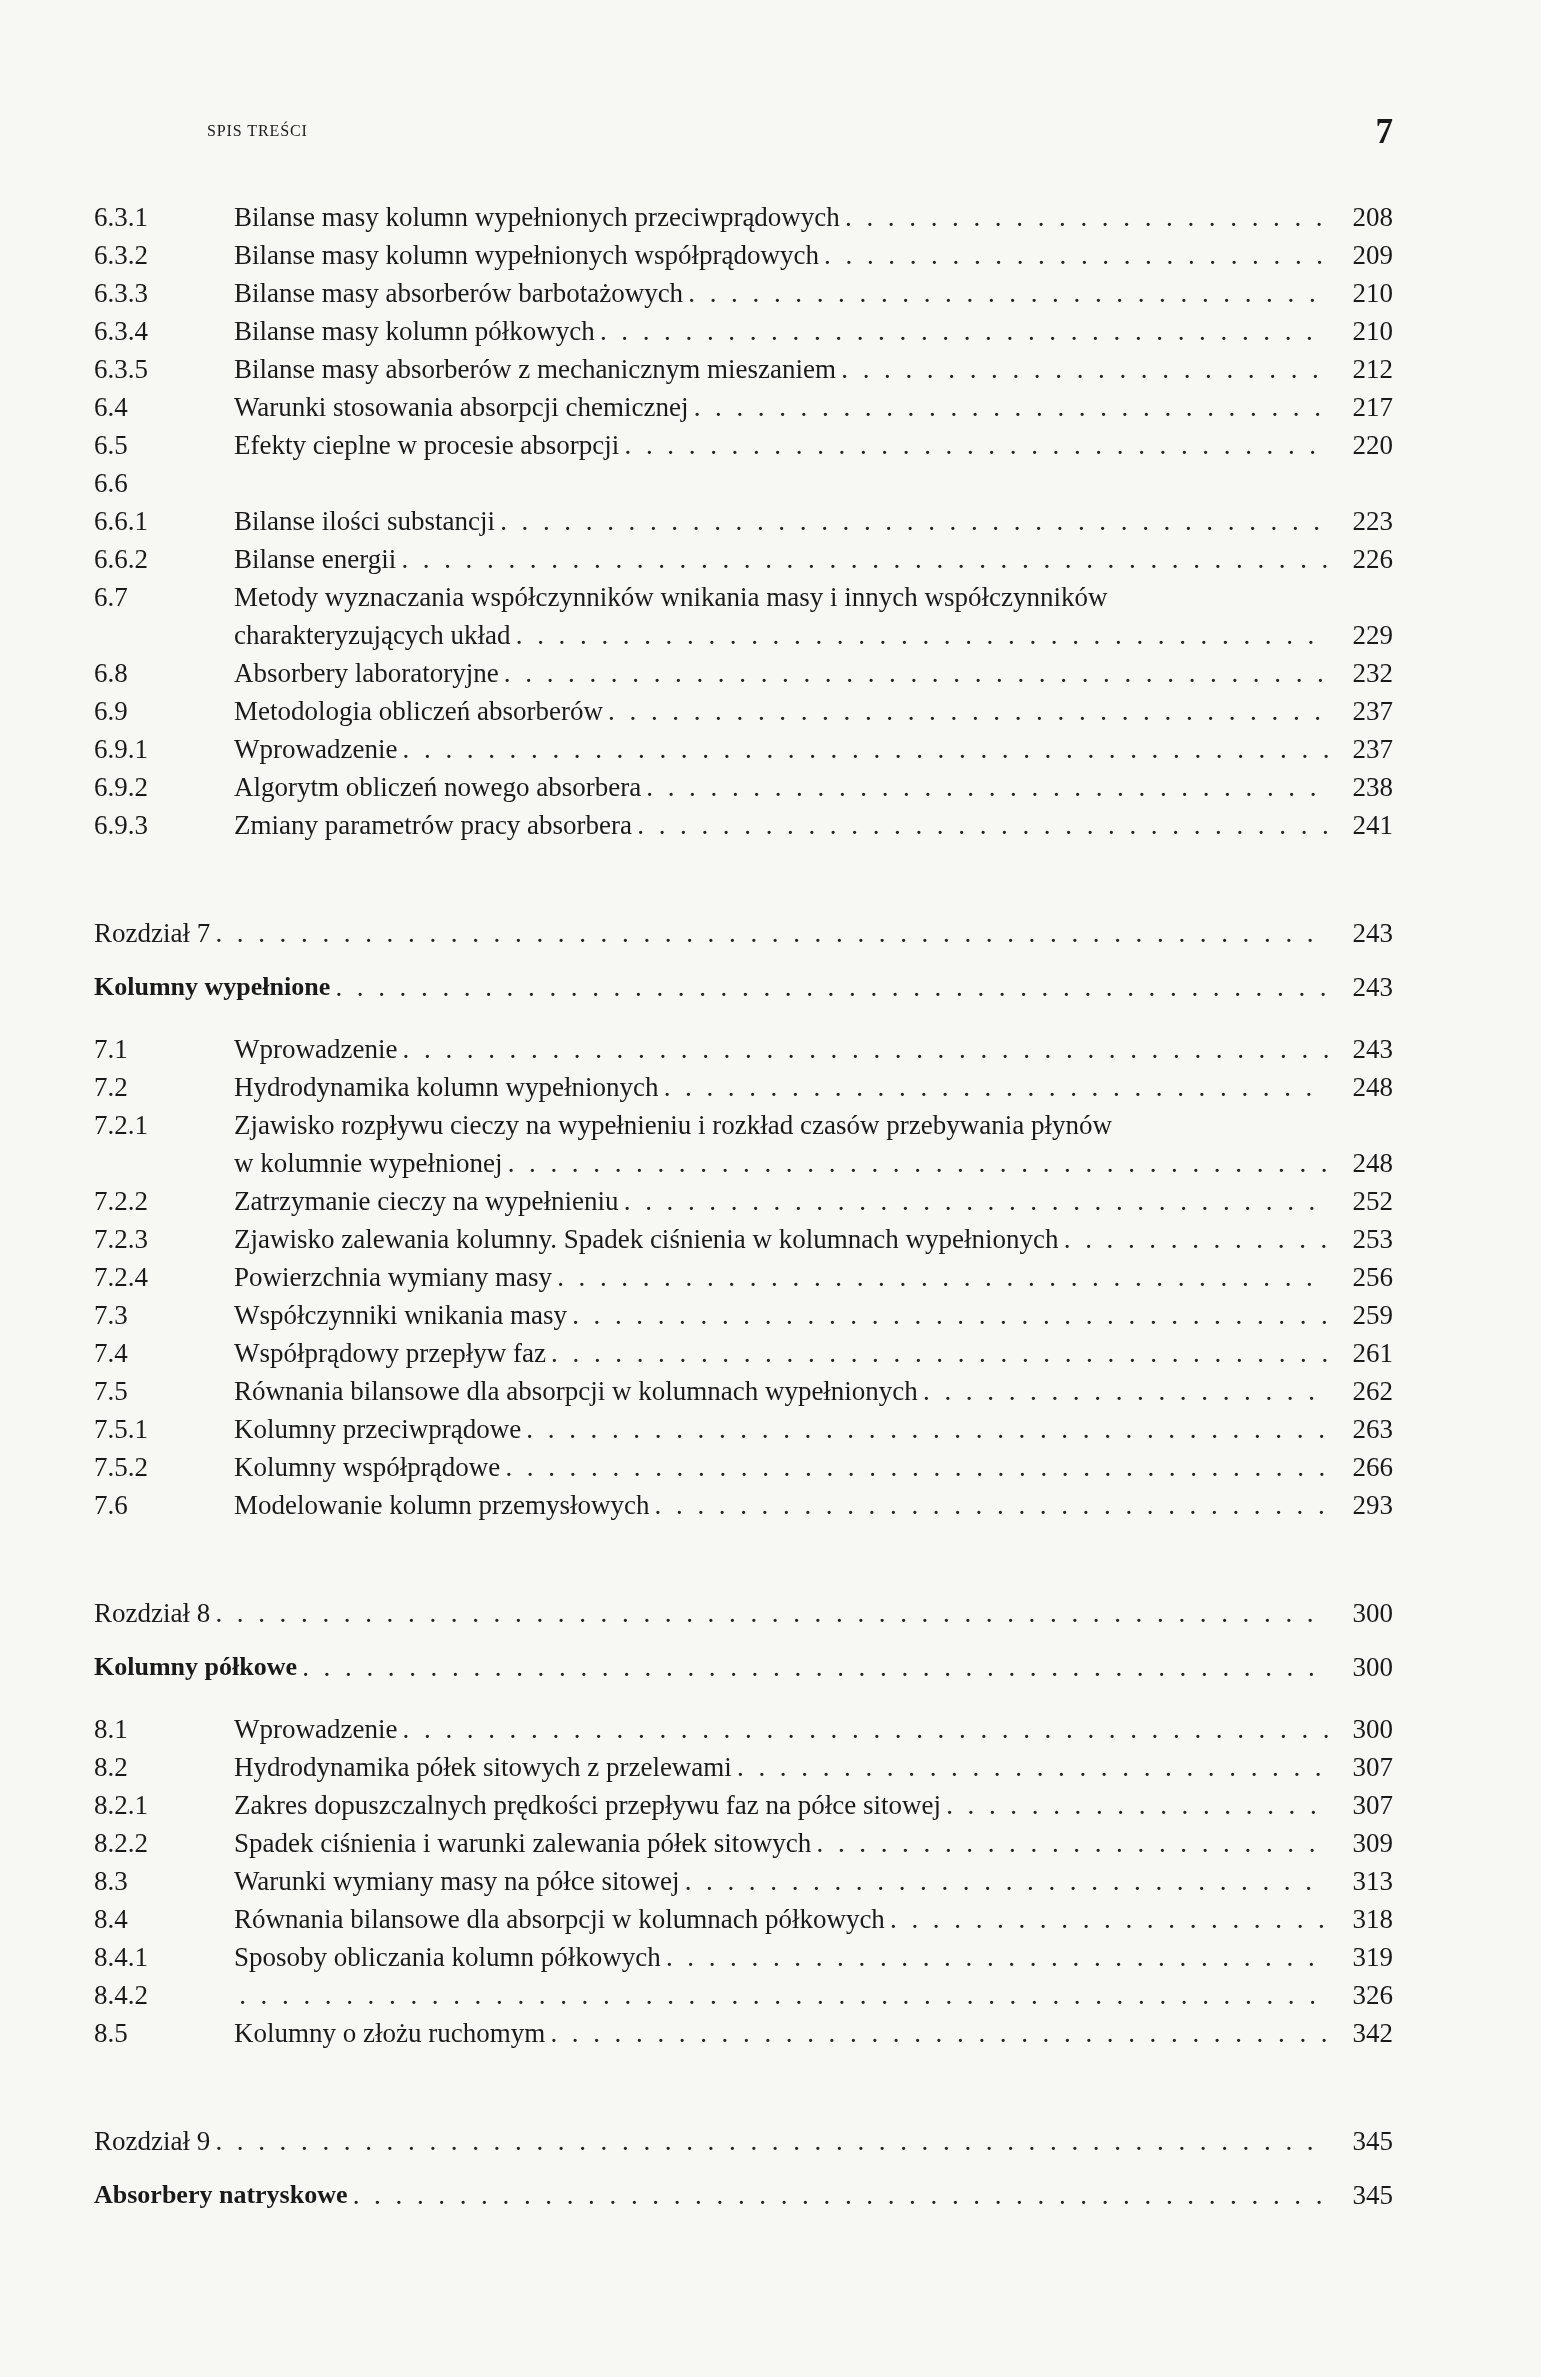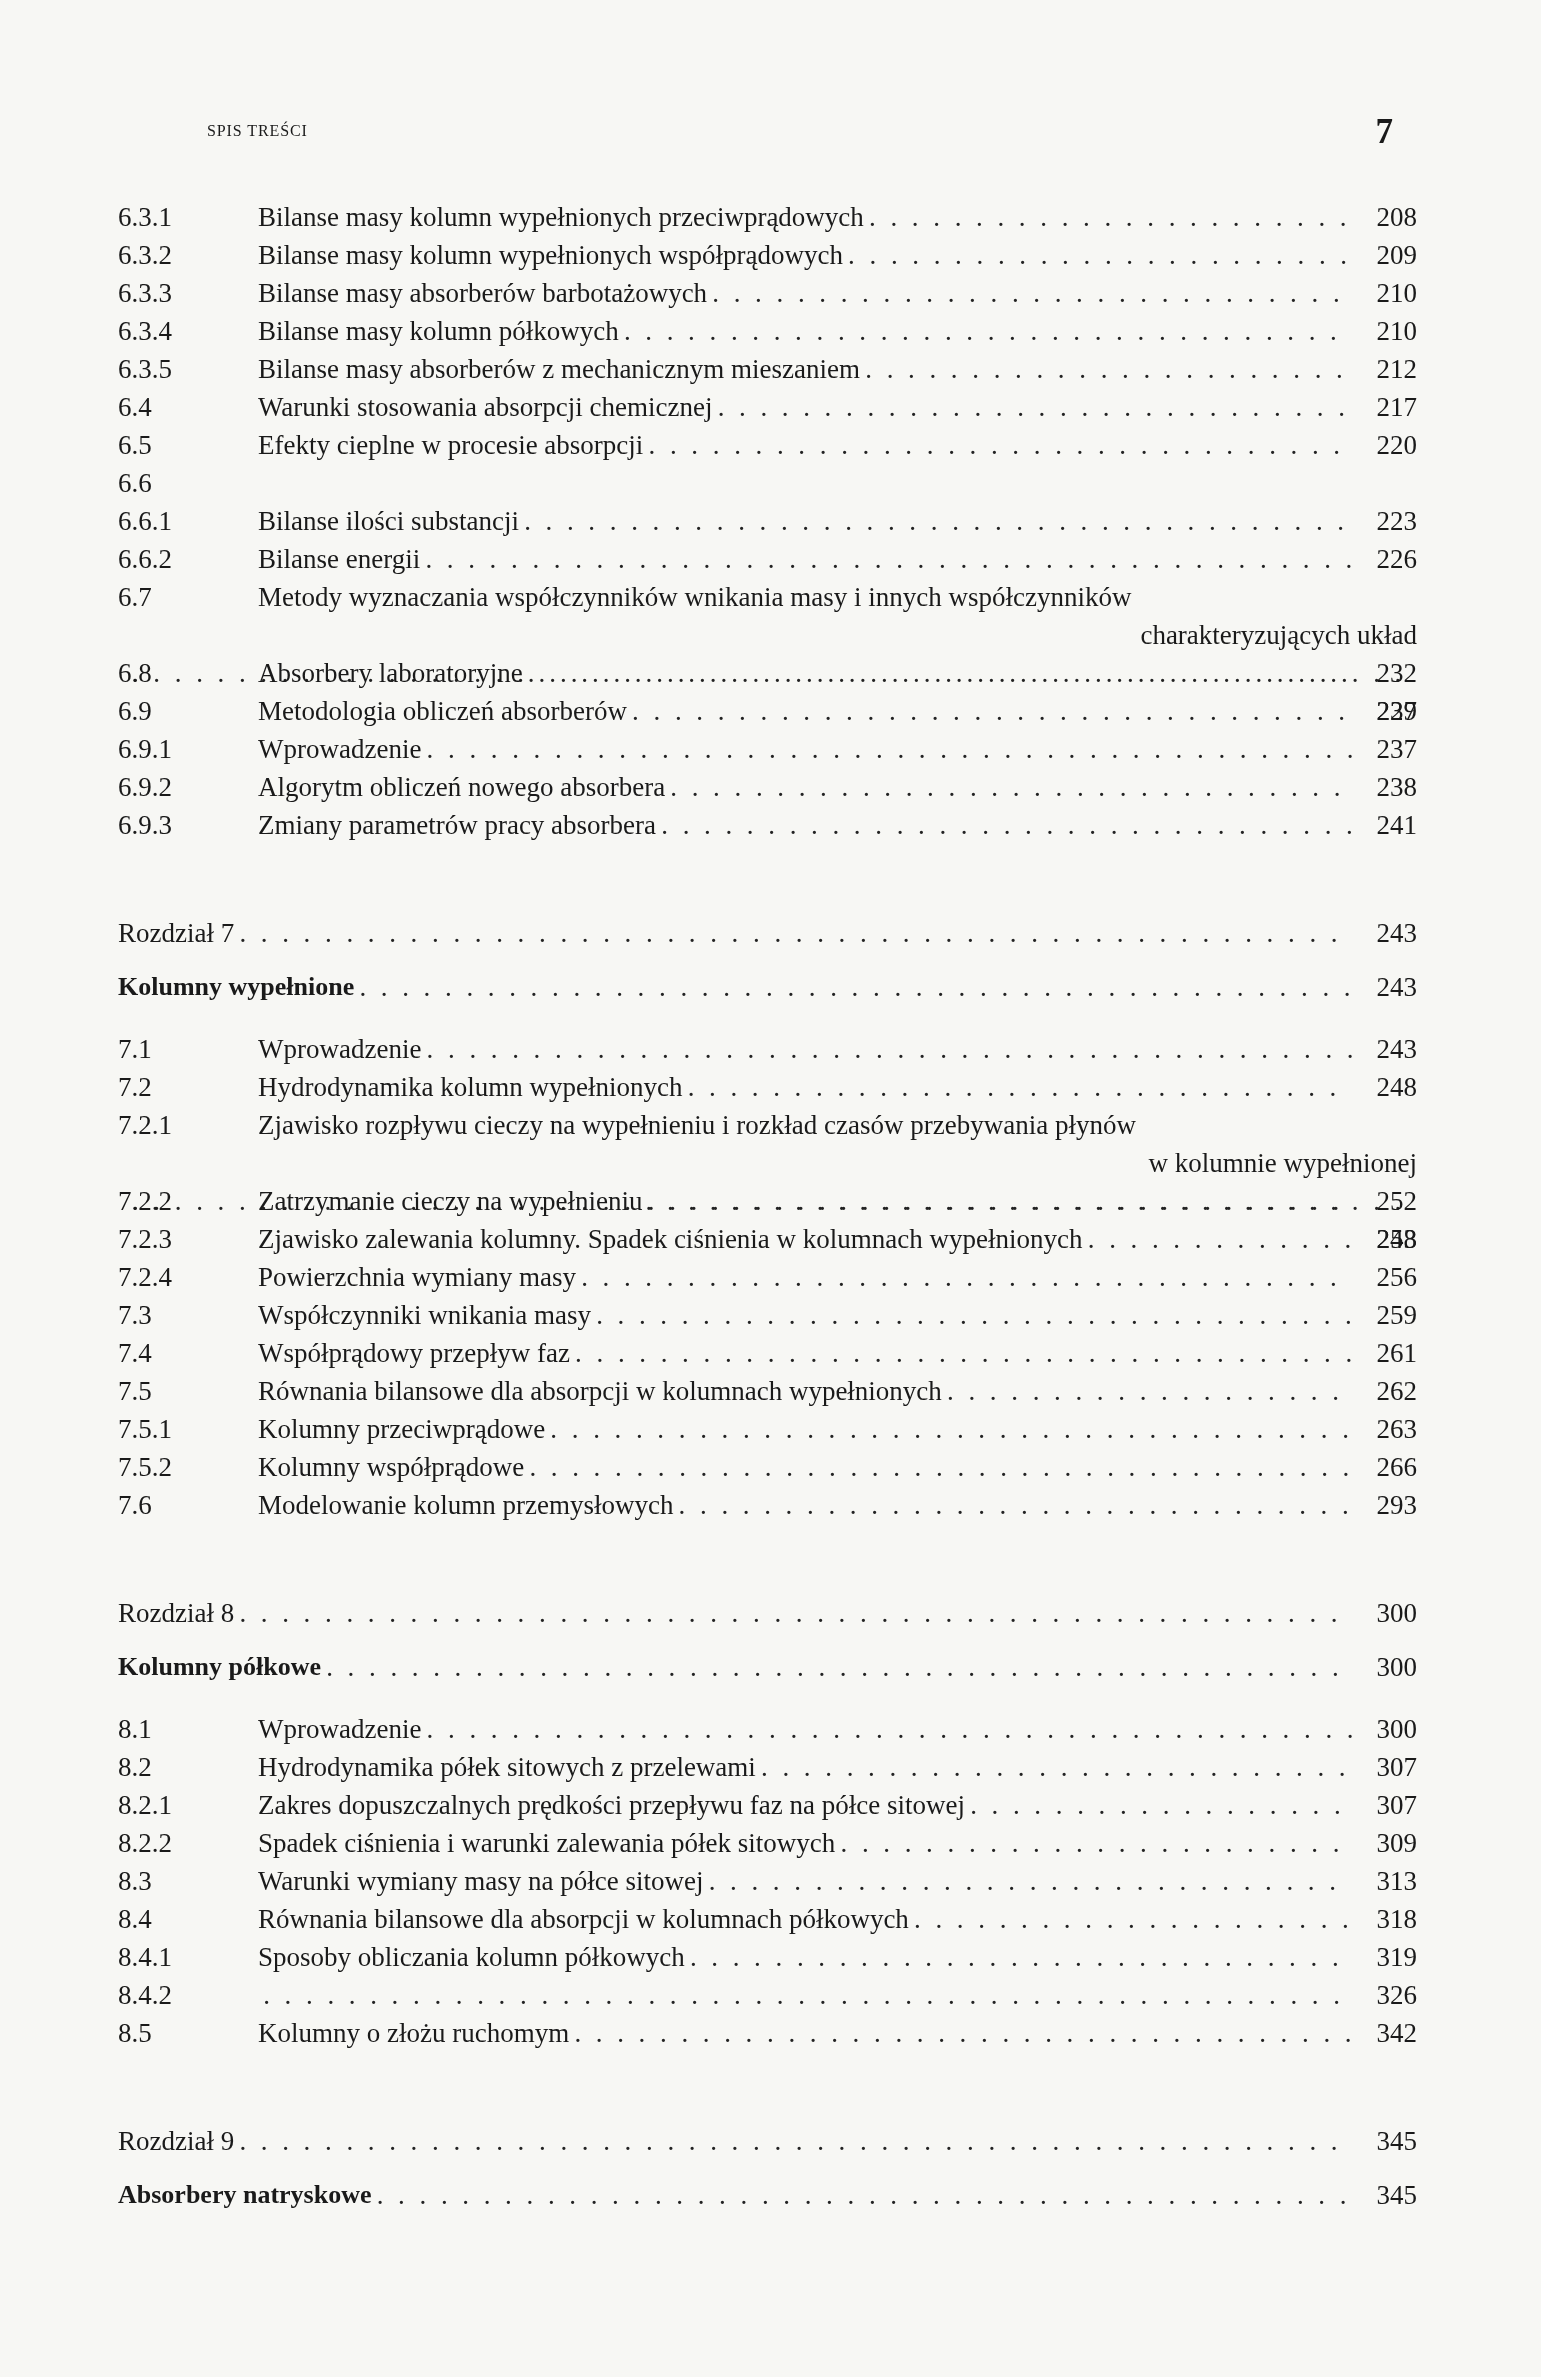--- a/index.html
+++ b/index.html
@@ -13,42 +13,42 @@
   }
   .page { position: absolute; left: 0; top: 0; width: 1542px; height: 2377px; }
   .running-head {
     position: absolute; left: 207px; top: 122px;
     font-size: 16px; letter-spacing: 0.9px;
   }
   .page-no {
     position: absolute; right: 149px; top: 112px;
     font-size: 35px; font-weight: bold;
   }
-  .toc { position: absolute; left: 94px; width: 1299px; margin-left: 24px; }
+  .toc { position: absolute; left: 94px; width: 1299px; }
   .row {
     position: relative; height: 38px; line-height: 38px;
     font-size: 27px; white-space: nowrap;
   }
   .row .num { position: absolute; left: 0; top: 0; }
   .row .title {
     position: absolute; left: 140px; right: 0; top: 0;
     display: flex; align-items: flex-end;
   }
   .row .text { flex: 0 0 auto; }
   .row .leader {
     flex: 1 1 auto; overflow: hidden; margin: 0 15.7px 0 5.2px;
     letter-spacing: 16.6px; color: #222;
   }
   .row .leader::before {
     content: ". . . . . . . . . . . . . . . . . . . . . . . . . . . . . . . . . . . . . . . . . . . . . . . . . . . . . . . . . . . .";
     letter-spacing: 0;
     word-spacing: 7.9px;
   }
   .row .pg { flex: 0 0 auto; width: 49px; text-align: right; }
-  .row.cont .title { left: 140px; flex-direction: column; }
+  .row.cont .title { left: 140px; }
   .row.chapter .title { left: 0; }
   .row.heading .title { left: 0; }
   .row.heading .text { font-weight: bold; font-size: 26px; }
   .gap-s { height: 15.7px; }
   .gap-m { height: 24.5px; }
   .gap-l { height: 70px; }
 </style>
 </head>
 <body>
 

